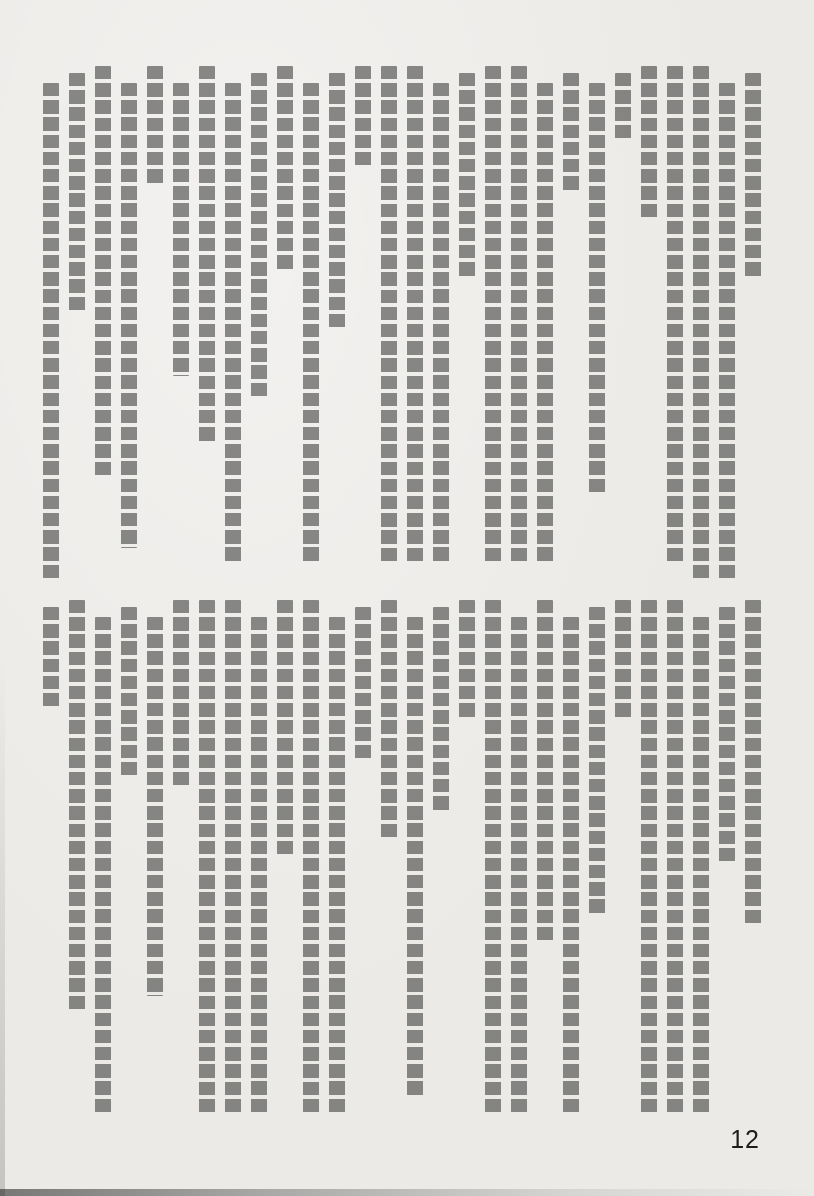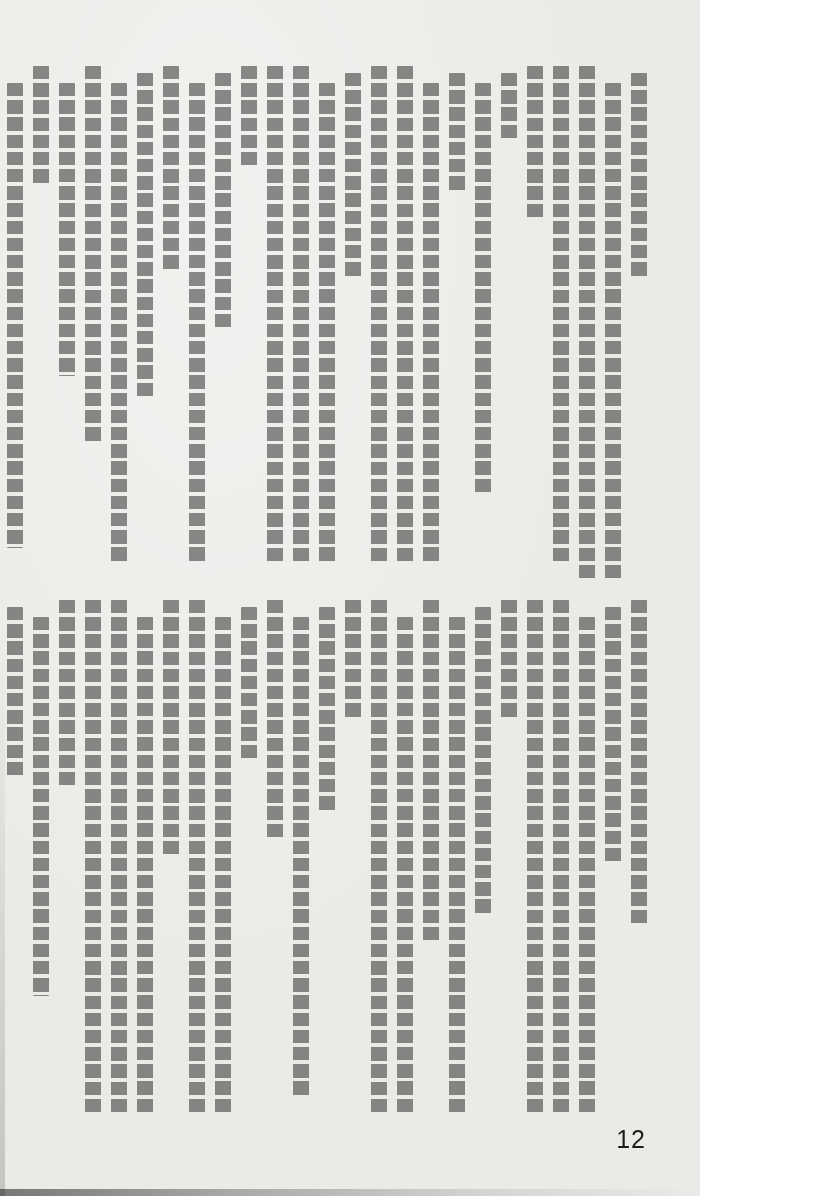--- a/index.html
+++ b/index.html
@@ -7,21 +7,21 @@
     padding: 0;
     width: 814px;
     height: 1196px;
     overflow: hidden;
     font-family: "Liberation Serif", serif;
   }
 
   
   .page {
     position: relative;
-    width: 700px;
+    width: 814px;
     height: 1196px;
     background:
       radial-gradient(ellipse at 30% 20%, rgba(255,255,255,0.35), rgba(255,255,255,0) 60%),
       #ebeae7;
     text-align: right;
   }
   
   .page::after {
     content: "";
     position: absolute;

